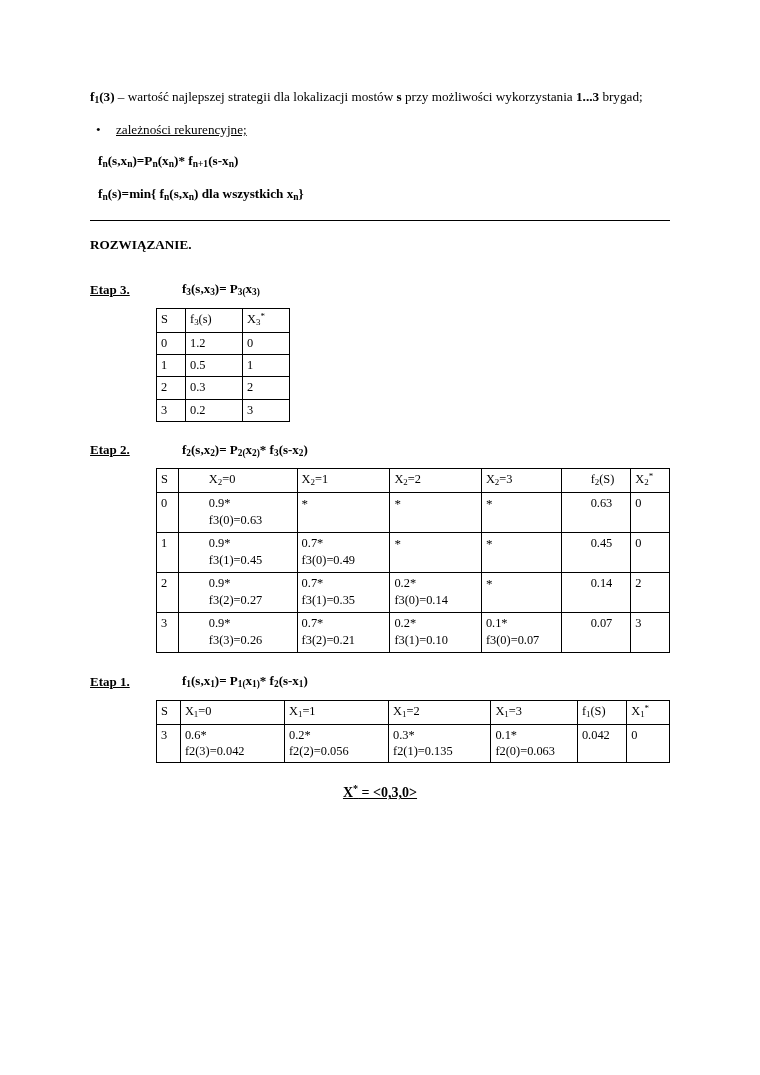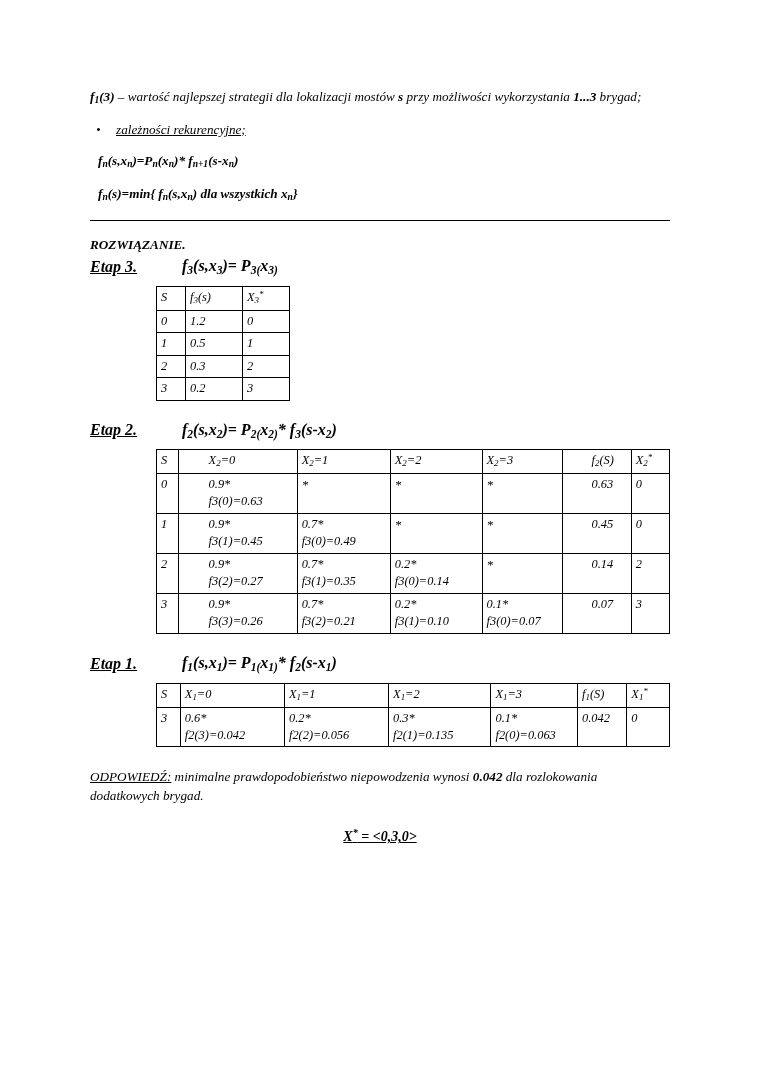--- a/index.html
+++ b/index.html
@@ -14,21 +14,20 @@
     color: #000000;
     position: relative;
     overflow: hidden;
   }
   .page {
     position: absolute;
     left: 0; top: 0;
     width: 760px;
     height: 1075px;
     background: #fff;
-    font-style: italic;
   }
   .content {
     position: absolute;
     left: 90px;
     top: 88px;
     width: 580px;
   }
   .intro {
     font-size: 13.2px;
     line-height: 1.42;
@@ -61,26 +60,26 @@
   }
   .hr {
     border: 0;
     border-top: 1.4px solid #000;
     margin: 16px 0 16px 0;
     width: 580px;
   }
   .section-title {
     font-size: 13.2px;
     font-weight: bold;
-    margin: 0 0 4px 0;
+    margin: 0 0 28px 0;
   }
   .etap-row {
     display: flex;
     align-items: flex-end;
-    font-size: 16px;
+    font-size: 13px;
     margin: 0 0 10px 0;
   }
   .etap-label {
     font-weight: bold;
     text-decoration: underline;
     width: 92px;
     flex: 0 0 92px;
   }
   .etap-eq {
     font-weight: bold;
@@ -314,18 +313,17 @@
         <td class="tall">
           <span class="cell-line">0.1*</span>
           <span class="cell-line">f2(0)=0.063</span>
         </td>
         <td>0.042</td>
         <td>0</td>
       </tr>
     </tbody>
       </table>
 
-    <p class="answer"><span class="u">ODPOWIEDŹ:</span><span> minimalne prawdopodobieństwo niepowodzenia wynosi </span><b>0.042</b><span> dla rozlokowania dodatkowych brygad.</span></p>
 
     <p class="final">X<span class="sup">*</span> = &lt;0,3,0&gt;</p>
 
   </div>
 </div>
 
 </body></html>

